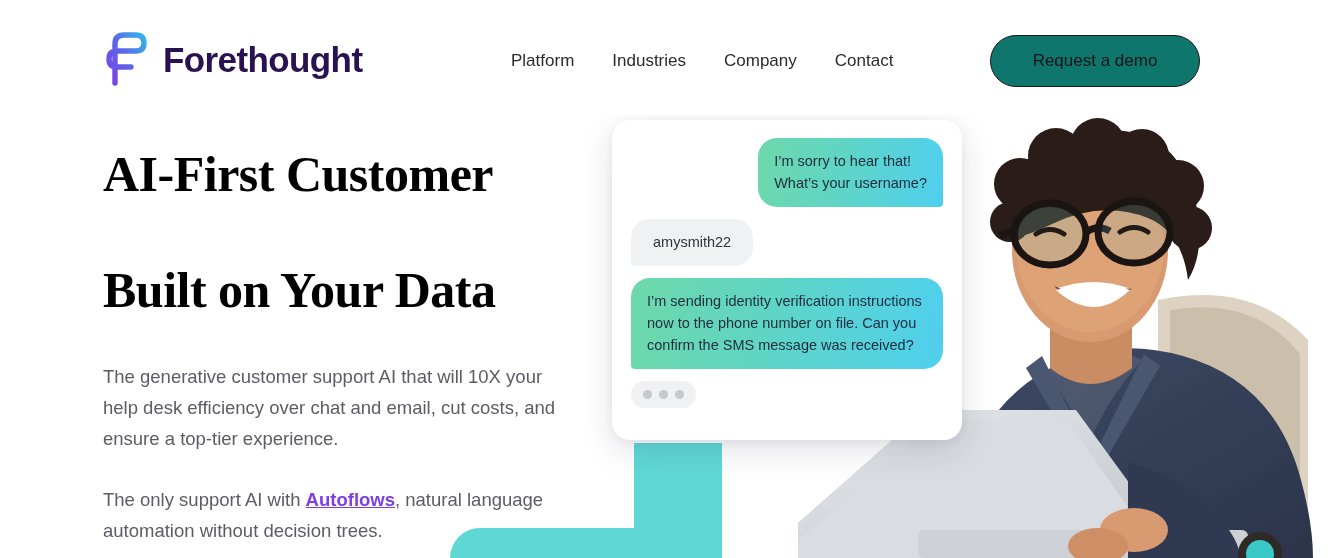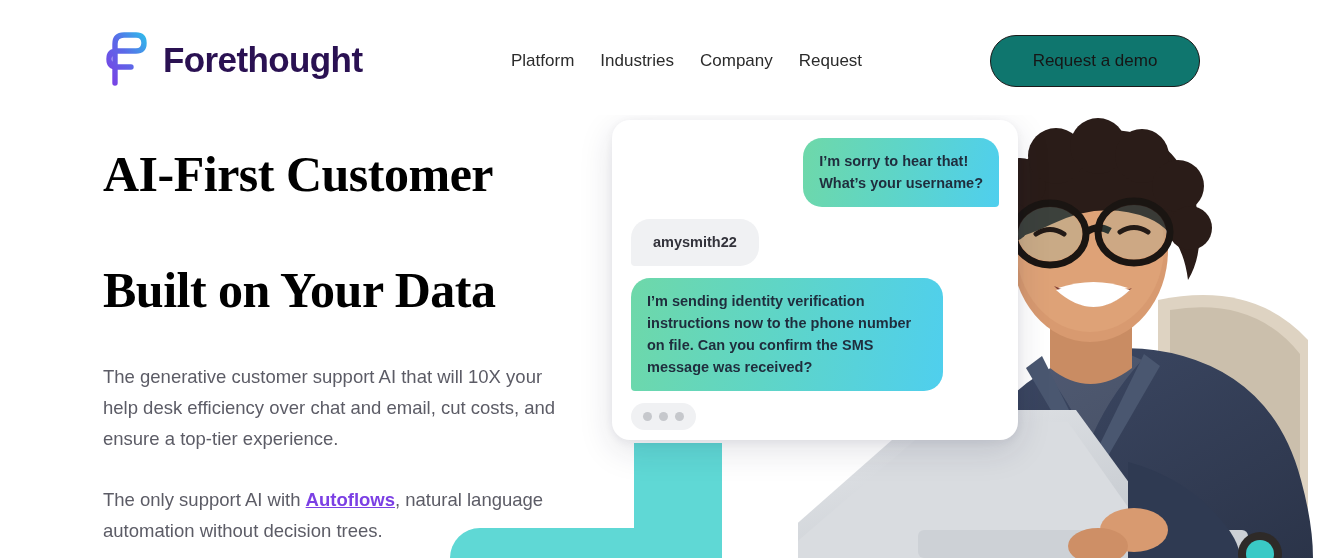--- a/index.html
+++ b/index.html
@@ -22,21 +22,21 @@
     display: flex; align-items: center; gap: 14px;
     text-decoration: none;
   }
   .logo-mark { width: 46px; height: 58px; display:block; }
   .brand-name {
     font-size: 35px; font-weight: 700; color: #2A1152;
     letter-spacing: -0.6px; line-height: 1;
     font-family: "Liberation Sans", sans-serif;
   }
 
-  .nav { position: absolute; left: 498px; top: 44px; display: flex; gap: 0; align-items: center; }
+  .nav { position: absolute; left: 498px; top: 44px; display: flex; gap: 12px; align-items: center; }
   .nav a {
     font-size: 17px; color: #2B2B2B; text-decoration: none;
     padding: 6px 13px; line-height: 22px; white-space: nowrap;
     font-family: "Liberation Sans", sans-serif;
   }
   .cta {
     position: absolute; left: 990px; top: 35px;
     width: 210px; height: 52px; border-radius: 26px;
     border: 1.6px solid #1a1a1a; background: #0f766e;
     display: flex; align-items: center; justify-content: center;
@@ -84,24 +84,24 @@
     font-size: 18.5px; line-height: 31px; color: #5C5C66;
     max-width: 455px;
     font-family: "Liberation Sans", sans-serif;
   }
   .hero-copy p + p { margin-top: 30px; }
   .accent { color: #7B3FE4; font-weight: 700; }
 
   
   .chat-card {
     position: absolute; left: 612px; top: 120px;
-    width: 406px; height: 320px;
+    width: 350px; height: 320px;
     background: #ffffff; border-radius: 18px;
     box-shadow: 0 10px 34px rgba(30,30,60,0.13), 0 2px 8px rgba(30,30,60,0.06);
-    z-index: 40; padding: 18px 19px; overflow: hidden; font-weight: bold;
+    z-index: 40; padding: 18px 19px; overflow: hidden;
   }
   .msg-row { display: flex; margin-bottom: 12px; }
   .msg-row.right { justify-content: flex-end; }
   .msg-row.left { justify-content: flex-start; align-items: flex-end; }
 
   .bubble-bot {
     background: linear-gradient(100deg, #6ED8A9 0%, #5FD5C6 45%, #4FCFEE 100%);
     color: #1F2D3D; font-size: 14.5px; line-height: 22px;
     padding: 12px 16px 13px 16px;
     border-radius: 19px; border-bottom-right-radius: 4px;
@@ -218,21 +218,21 @@
           </g>
         </svg>
       </span>
       <span class="brand-name">Forethought</span>
     </a>
 
     <nav class="nav">
       <a href="#">Platform</a>
       <a href="#">Industries</a>
       <a href="#">Company</a>
-      <a href="#">Request</a>
+      <a href="#">Contact</a>
     </nav>
 
     <div class="cta">Request a demo</div>
   </div>
 
   <div class="hero">
     <h1 class="headline">
       <span>AI-First Customer</span><br>
       <br>
       <span>Built on Your Data</span>

